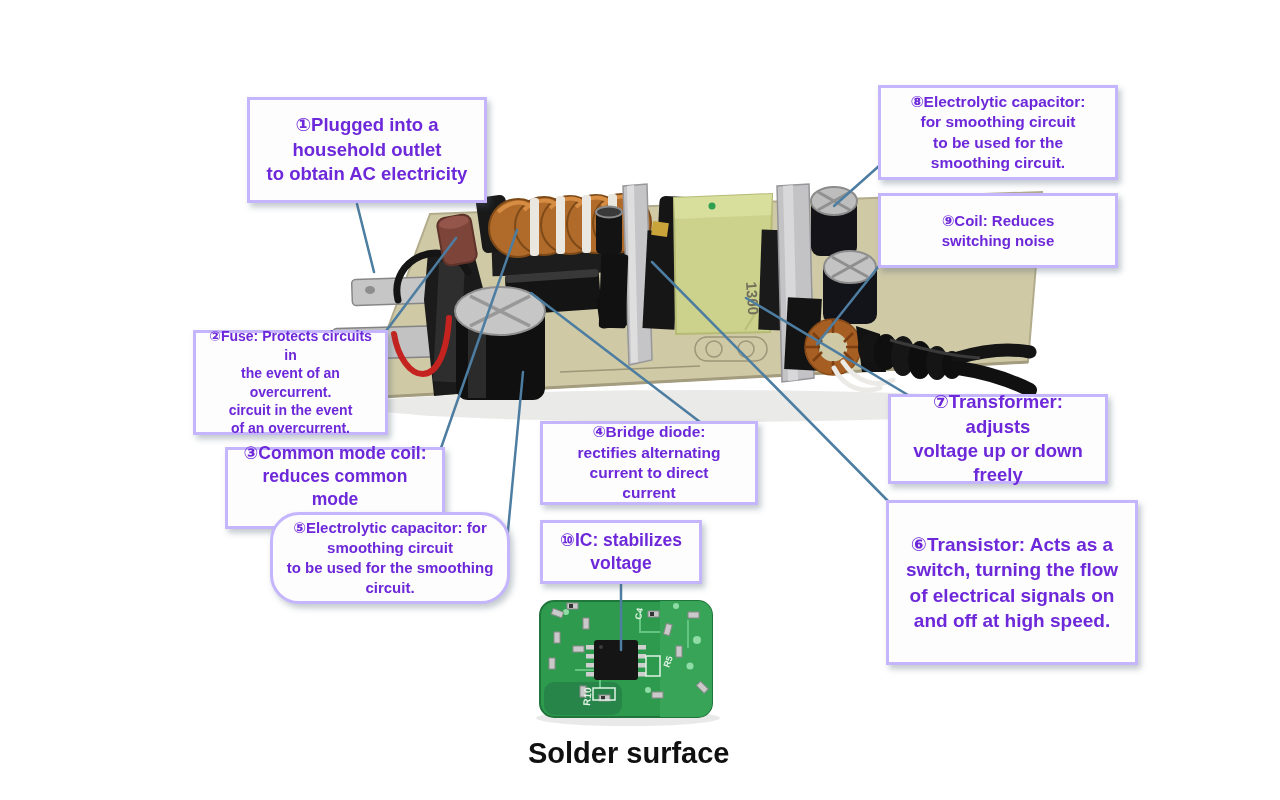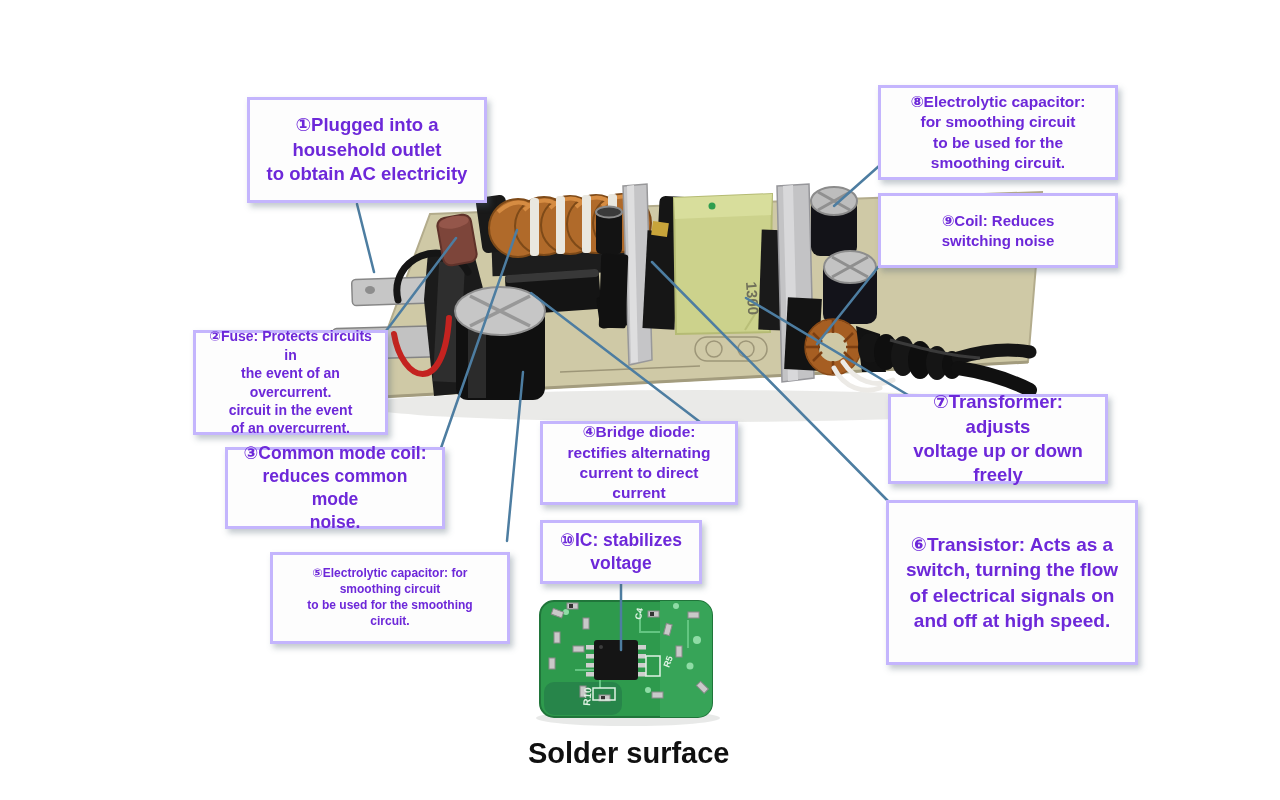--- a/index.html
+++ b/index.html
@@ -249,28 +249,28 @@
 circuit in the event
 of an overcurrent.</span>
   </div>
 
   <div class="callout" style="left:225px; top:447px; width:220px; height:82px; font-size:17.5px;">
     <span>③Common mode coil:
 reduces common mode
 noise.</span>
   </div>
 
-  <div class="callout" style="left:540px; top:421px; width:198px; height:84px; font-size:15.5px;">
+  <div class="callout" style="left:540px; top:421px; width:218px; height:84px; font-size:15.5px;">
     <span>④Bridge diode:
 rectifies alternating
 current to direct
 current</span>
   </div>
 
-  <div class="callout" style="left:270px; top:552px; width:240px; height:92px; font-size:12px;">
+  <div class="callout" style="left:270px; top:512px; width:240px; height:92px; font-size:15px;border-radius:29px;">
     <span>⑤Electrolytic capacitor: for
 smoothing circuit
 to be used for the smoothing
 circuit.</span>
   </div>
 
   <div class="callout" style="left:886px; top:500px; width:252px; height:165px; font-size:19px;">
     <span>⑥Transistor: Acts as a
 switch, turning the flow
 of electrical signals on

